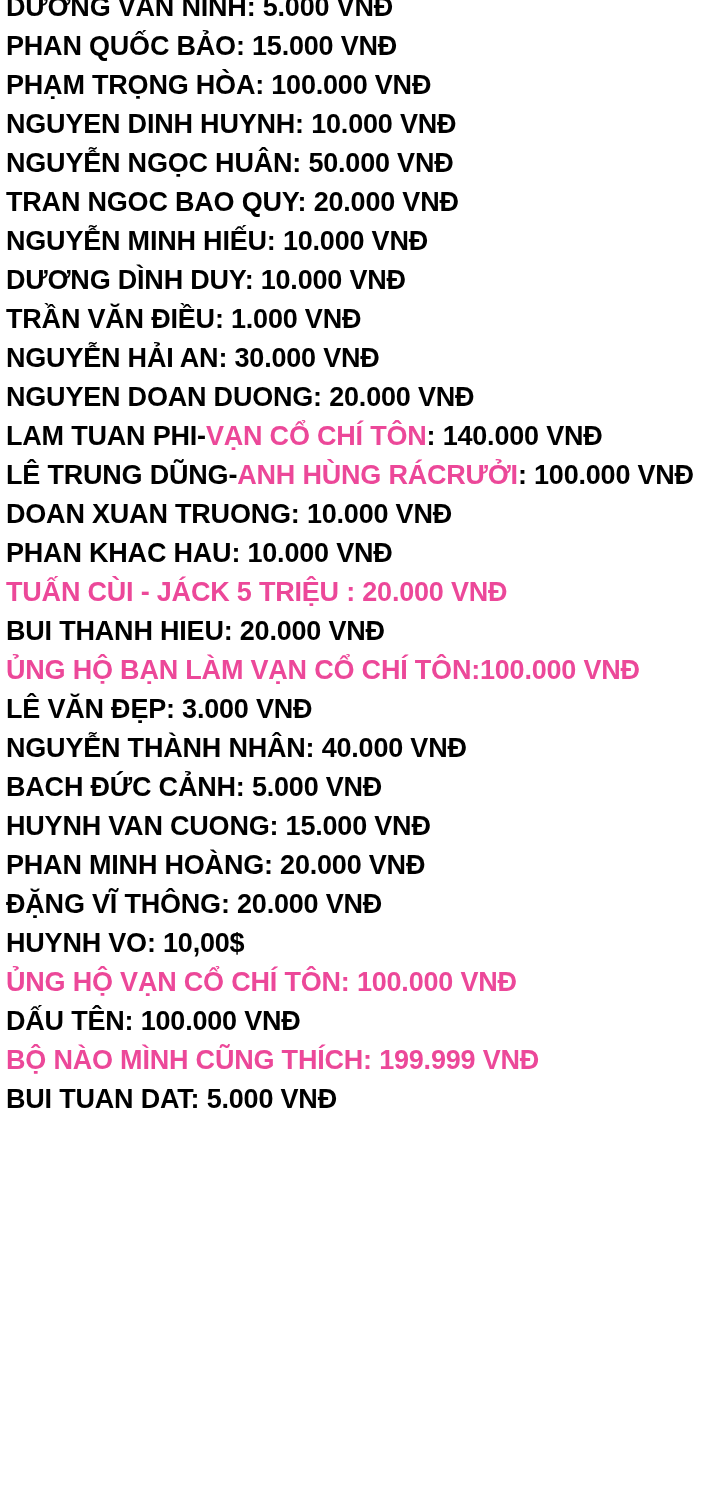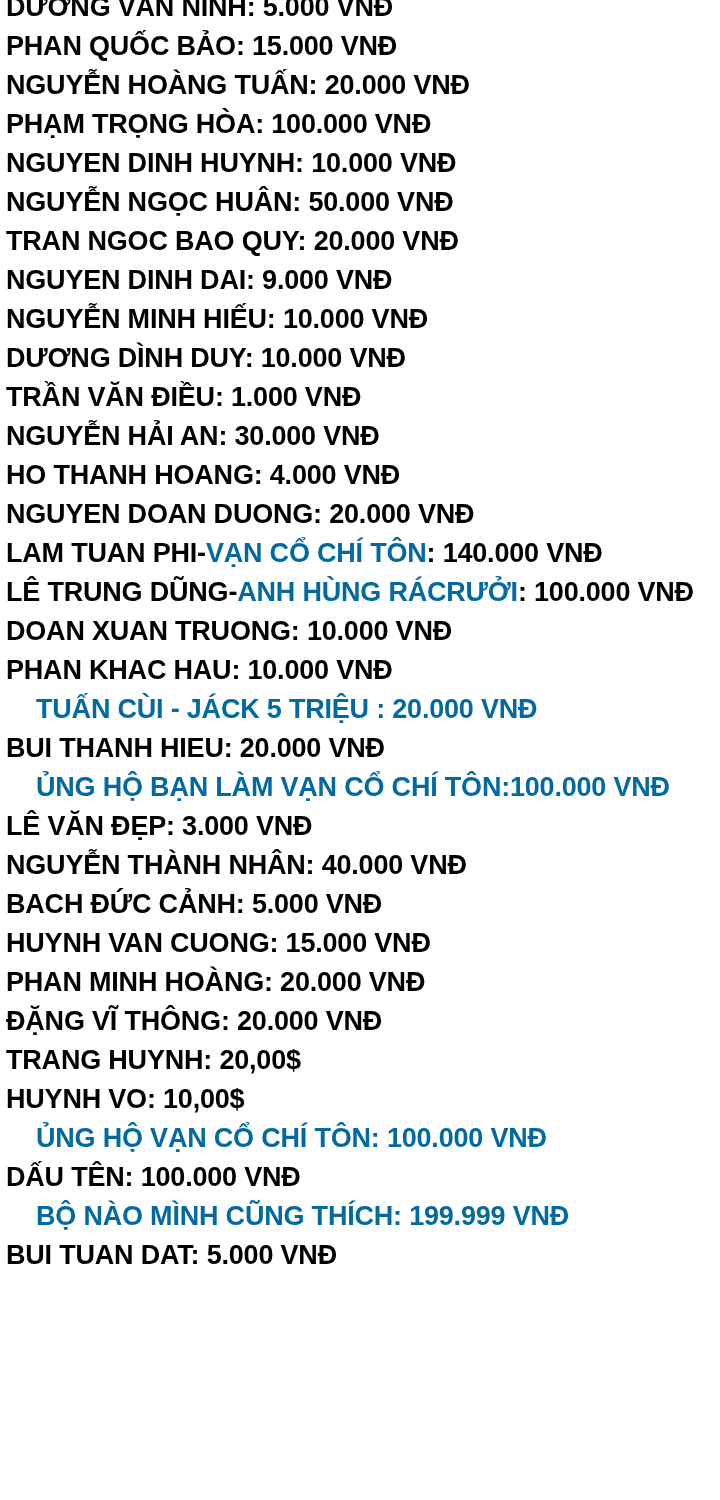--- a/index.html
+++ b/index.html
@@ -28,62 +28,57 @@
     font-size: 27px;
     line-height: 39px;
     letter-spacing: -0.2px;
     color: #000000;
     padding-left: 6px;
     text-transform: uppercase;
     -webkit-font-smoothing: none;
   }
   .donation-line.red {
     color: #ff1a1a;
-    margin-left: 30px;
   }
   .seg-red {
-    color: #0369a1;
+    color: #ec4899;
   }
   .seg-black {
     color: #000000;
   }
   .clipped-top {
     margin-top: -12px;
   }
 </style>
 </head>
 <body>
 
 <ul id="donation-list">
     <li class="donation-line clipped-top"><span class="seg-black">DƯƠNG VĂN NINH: 5.000 VNĐ</span></li>
     <li class="donation-line"><span class="seg-black">PHAN QUỐC BẢO: 15.000 VNĐ</span></li>
-    <li class="donation-line"><span class="seg-black">NGUYỄN HOÀNG TUẤN: 20.000 VNĐ</span></li>
     <li class="donation-line"><span class="seg-black">PHẠM TRỌNG HÒA: 100.000 VNĐ</span></li>
     <li class="donation-line"><span class="seg-black">NGUYEN DINH HUYNH: 10.000 VNĐ</span></li>
     <li class="donation-line"><span class="seg-black">NGUYỄN NGỌC HUÂN: 50.000 VNĐ</span></li>
     <li class="donation-line"><span class="seg-black">TRAN NGOC BAO QUY: 20.000 VNĐ</span></li>
-    <li class="donation-line"><span class="seg-black">NGUYEN DINH DAI: 9.000 VNĐ</span></li>
     <li class="donation-line"><span class="seg-black">NGUYỄN MINH HIẾU: 10.000 VNĐ</span></li>
     <li class="donation-line"><span class="seg-black">DƯƠNG DÌNH DUY: 10.000 VNĐ</span></li>
     <li class="donation-line"><span class="seg-black">TRẦN VĂN ĐIỀU: 1.000 VNĐ</span></li>
     <li class="donation-line"><span class="seg-black">NGUYỄN HẢI AN: 30.000 VNĐ</span></li>
-    <li class="donation-line"><span class="seg-black">HO THANH HOANG: 4.000 VNĐ</span></li>
     <li class="donation-line"><span class="seg-black">NGUYEN DOAN DUONG: 20.000 VNĐ</span></li>
     <li class="donation-line"><span class="seg-black">LAM TUAN PHI-</span><span class="seg-red">VẠN CỔ CHÍ TÔN</span><span class="seg-black">: 140.000 VNĐ</span></li>
     <li class="donation-line"><span class="seg-black">LÊ TRUNG DŨNG-</span><span class="seg-red">ANH HÙNG RÁCRƯỞI</span><span class="seg-black">: 100.000 VNĐ</span></li>
     <li class="donation-line"><span class="seg-black">DOAN XUAN TRUONG: 10.000 VNĐ</span></li>
     <li class="donation-line"><span class="seg-black">PHAN KHAC HAU: 10.000 VNĐ</span></li>
     <li class="donation-line red"><span class="seg-red">TUẤN CÙI - JÁCK 5 TRIỆU : 20.000 VNĐ</span></li>
     <li class="donation-line"><span class="seg-black">BUI THANH HIEU: 20.000 VNĐ</span></li>
     <li class="donation-line red"><span class="seg-red">ỦNG HỘ BẠN LÀM VẠN CỔ CHÍ TÔN:100.000 VNĐ</span></li>
     <li class="donation-line"><span class="seg-black">LÊ VĂN ĐẸP: 3.000 VNĐ</span></li>
     <li class="donation-line"><span class="seg-black">NGUYỄN THÀNH NHÂN: 40.000 VNĐ</span></li>
     <li class="donation-line"><span class="seg-black">BACH ĐỨC CẢNH: 5.000 VNĐ</span></li>
     <li class="donation-line"><span class="seg-black">HUYNH VAN CUONG: 15.000 VNĐ</span></li>
     <li class="donation-line"><span class="seg-black">PHAN MINH HOÀNG: 20.000 VNĐ</span></li>
     <li class="donation-line"><span class="seg-black">ĐẶNG VĨ THÔNG: 20.000 VNĐ</span></li>
-    <li class="donation-line"><span class="seg-black">TRANG HUYNH: 20,00$</span></li>
     <li class="donation-line"><span class="seg-black">HUYNH VO: 10,00$</span></li>
     <li class="donation-line red"><span class="seg-red">ỦNG HỘ VẠN CỔ CHÍ TÔN: 100.000 VNĐ</span></li>
     <li class="donation-line"><span class="seg-black">DẤU TÊN: 100.000 VNĐ</span></li>
     <li class="donation-line red"><span class="seg-red">BỘ NÀO MÌNH CŨNG THÍCH: 199.999 VNĐ</span></li>
     <li class="donation-line"><span class="seg-black">BUI TUAN DAT: 5.000 VNĐ</span></li>
   </ul>
 
 </body></html>

